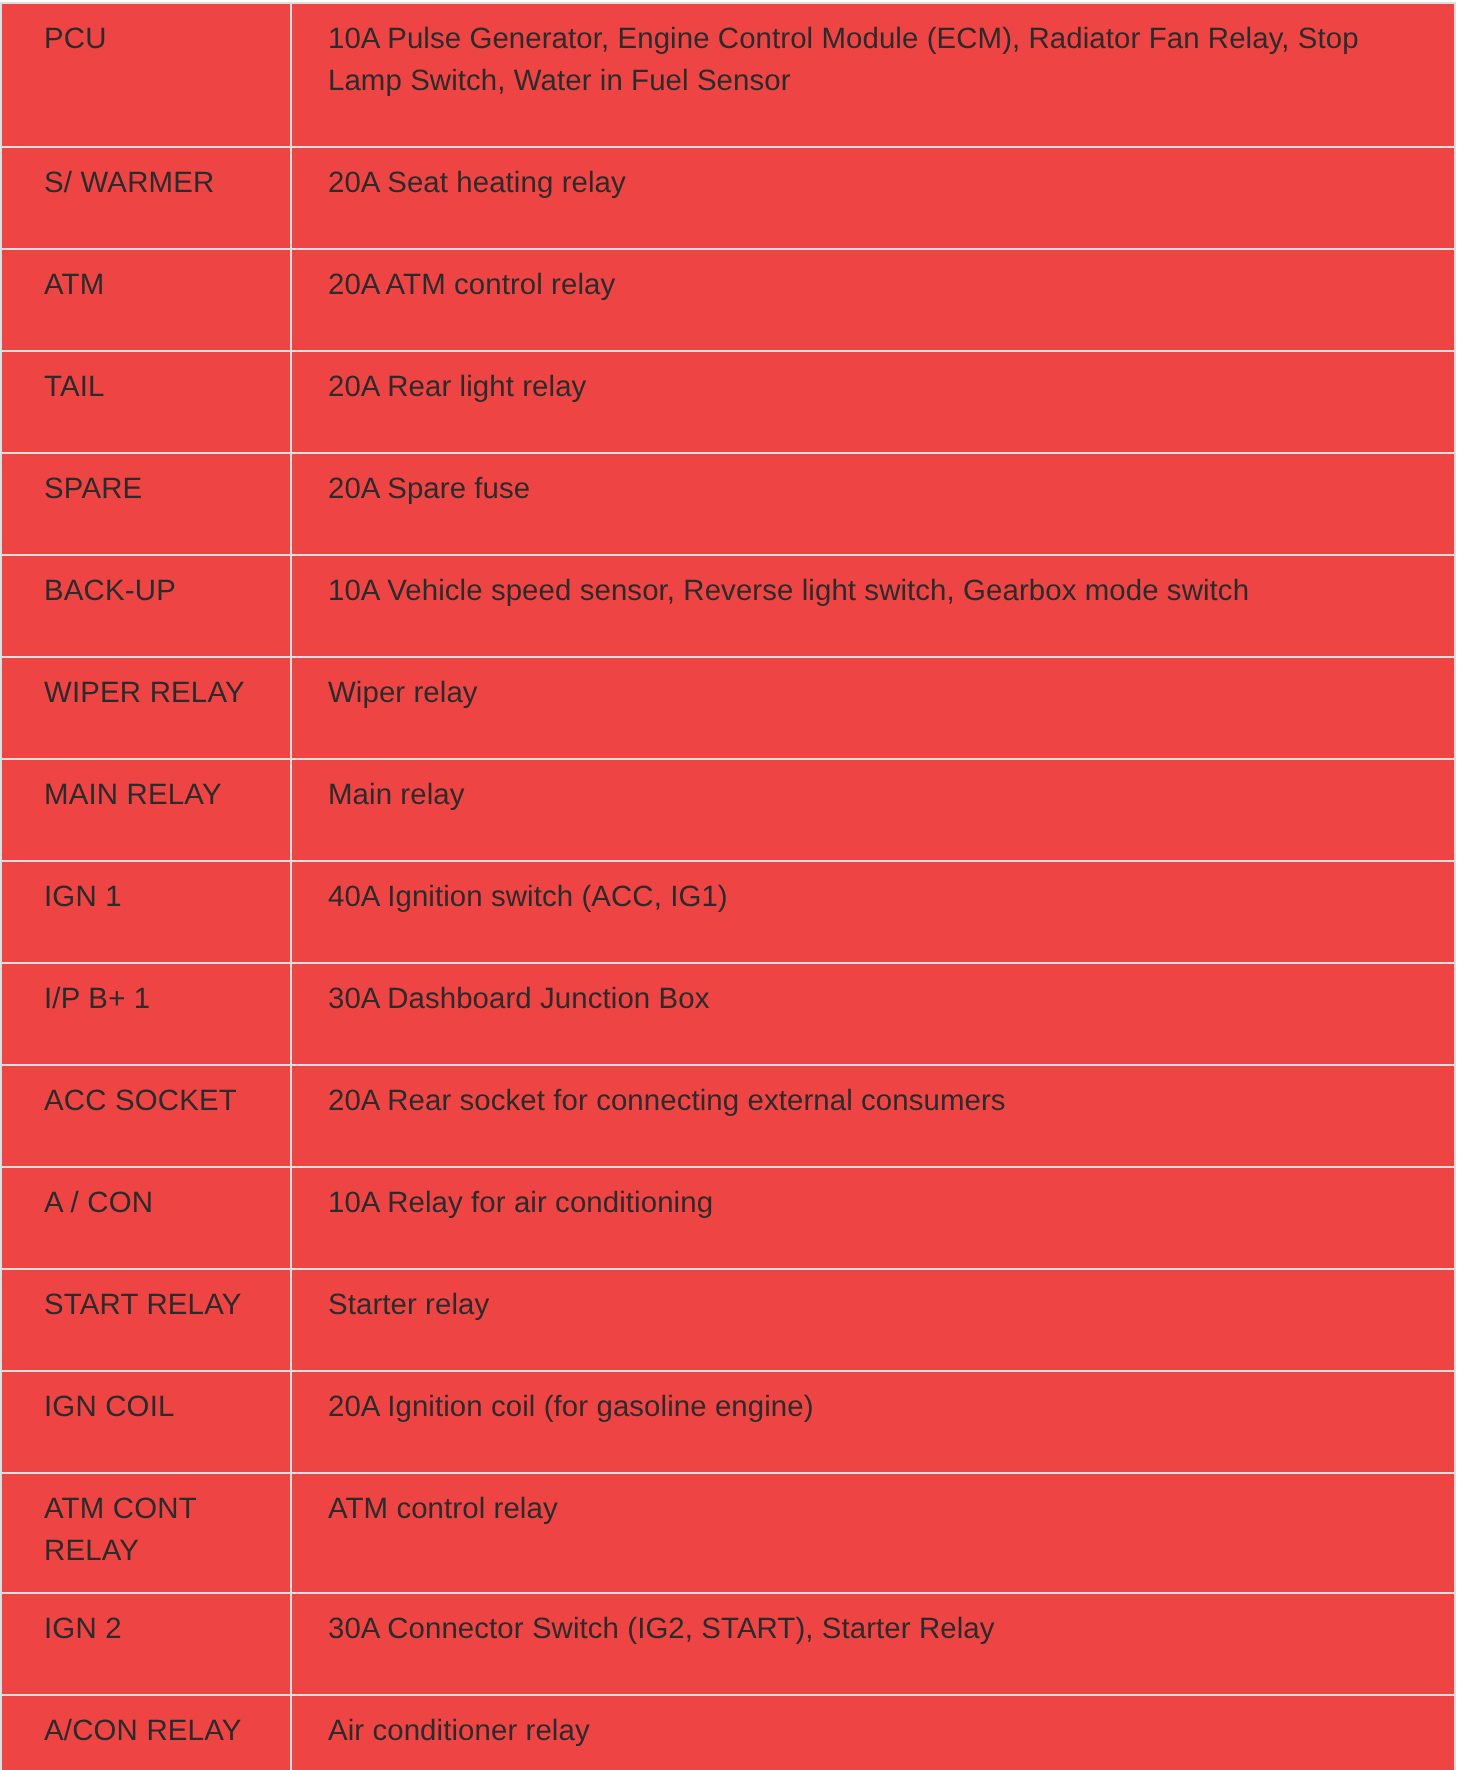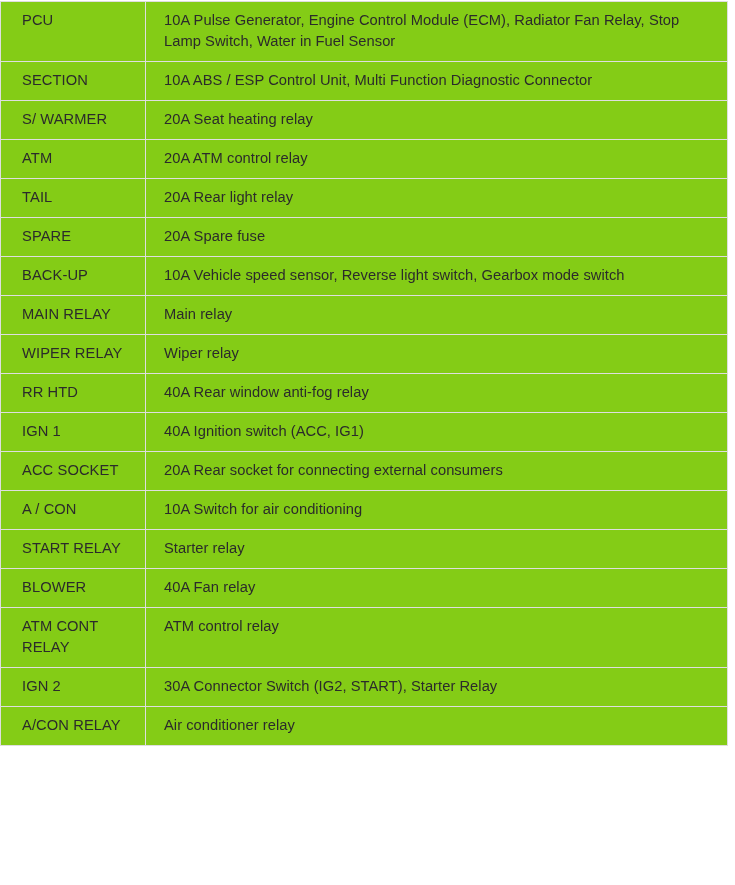--- a/index.html
+++ b/index.html
@@ -35,51 +35,47 @@
 
   table.fuse-table col.col-name { width: 145px; }
   table.fuse-table col.col-desc { width: 582px; }
 
   table.fuse-table td {
     border: 1px solid #dedede;
     vertical-align: top;
     font-size: 14.7px;
     line-height: 21px;
     color: #2b2b2b;
-    background: #84cc16;
+    background: #ef4444;
   }
 
   td.cell-name {
     padding: 8px 10px 9px 21px;
     letter-spacing: 0.1px;
   }
 
   td.cell-desc {
-    padding: 8px 14px 9px 18px;
+    padding: 8px 14px 21px 18px;
     letter-spacing: 0.05px;
   }
 </style>
 </head>
 <body>
 
 <div id="fuse-table-wrap">
   <table class="fuse-table">
     <colgroup>
       <col class="col-name">
       <col class="col-desc">
     </colgroup>
     <tbody id="fuse-table-body">
 
     <tr>
           <td class="cell-name">PCU</td>
           <td class="cell-desc">10A Pulse Generator, Engine Control Module (ECM), Radiator Fan Relay, Stop Lamp Switch, Water in Fuel Sensor</td>
-        </tr>
-        <tr>
-          <td class="cell-name">SECTION</td>
-          <td class="cell-desc">10A ABS / ESP Control Unit, Multi Function Diagnostic Connector</td>
         </tr>
         <tr>
           <td class="cell-name">S/ WARMER</td>
           <td class="cell-desc">20A Seat heating relay</td>
         </tr>
         <tr>
           <td class="cell-name">ATM</td>
           <td class="cell-desc">20A ATM control relay</td>
         </tr>
         <tr>
@@ -88,50 +84,50 @@
         </tr>
         <tr>
           <td class="cell-name">SPARE</td>
           <td class="cell-desc">20A Spare fuse</td>
         </tr>
         <tr>
           <td class="cell-name">BACK-UP</td>
           <td class="cell-desc">10A Vehicle speed sensor, Reverse light switch, Gearbox mode switch</td>
         </tr>
         <tr>
+          <td class="cell-name">WIPER RELAY</td>
+          <td class="cell-desc">Wiper relay</td>
+        </tr>
+        <tr>
           <td class="cell-name">MAIN RELAY</td>
           <td class="cell-desc">Main relay</td>
         </tr>
         <tr>
-          <td class="cell-name">WIPER RELAY</td>
-          <td class="cell-desc">Wiper relay</td>
+          <td class="cell-name">IGN 1</td>
+          <td class="cell-desc">40A Ignition switch (ACC, IG1)</td>
         </tr>
         <tr>
-          <td class="cell-name">RR HTD</td>
-          <td class="cell-desc">40A Rear window anti-fog relay</td>
-        </tr>
-        <tr>
-          <td class="cell-name">IGN 1</td>
-          <td class="cell-desc">40A Ignition switch (ACC, IG1)</td>
+          <td class="cell-name">I/P B+ 1</td>
+          <td class="cell-desc">30A Dashboard Junction Box</td>
         </tr>
         <tr>
           <td class="cell-name">ACC SOCKET</td>
           <td class="cell-desc">20A Rear socket for connecting external consumers</td>
         </tr>
         <tr>
           <td class="cell-name">A / CON</td>
-          <td class="cell-desc">10A Switch for air conditioning</td>
+          <td class="cell-desc">10A Relay for air conditioning</td>
         </tr>
         <tr>
           <td class="cell-name">START RELAY</td>
           <td class="cell-desc">Starter relay</td>
         </tr>
         <tr>
-          <td class="cell-name">BLOWER</td>
-          <td class="cell-desc">40A Fan relay</td>
+          <td class="cell-name">IGN COIL</td>
+          <td class="cell-desc">20A Ignition coil (for gasoline engine)</td>
         </tr>
         <tr>
           <td class="cell-name">ATM CONT RELAY</td>
           <td class="cell-desc">ATM control relay</td>
         </tr>
         <tr>
           <td class="cell-name">IGN 2</td>
           <td class="cell-desc">30A Connector Switch (IG2, START), Starter Relay</td>
         </tr>
         <tr>

